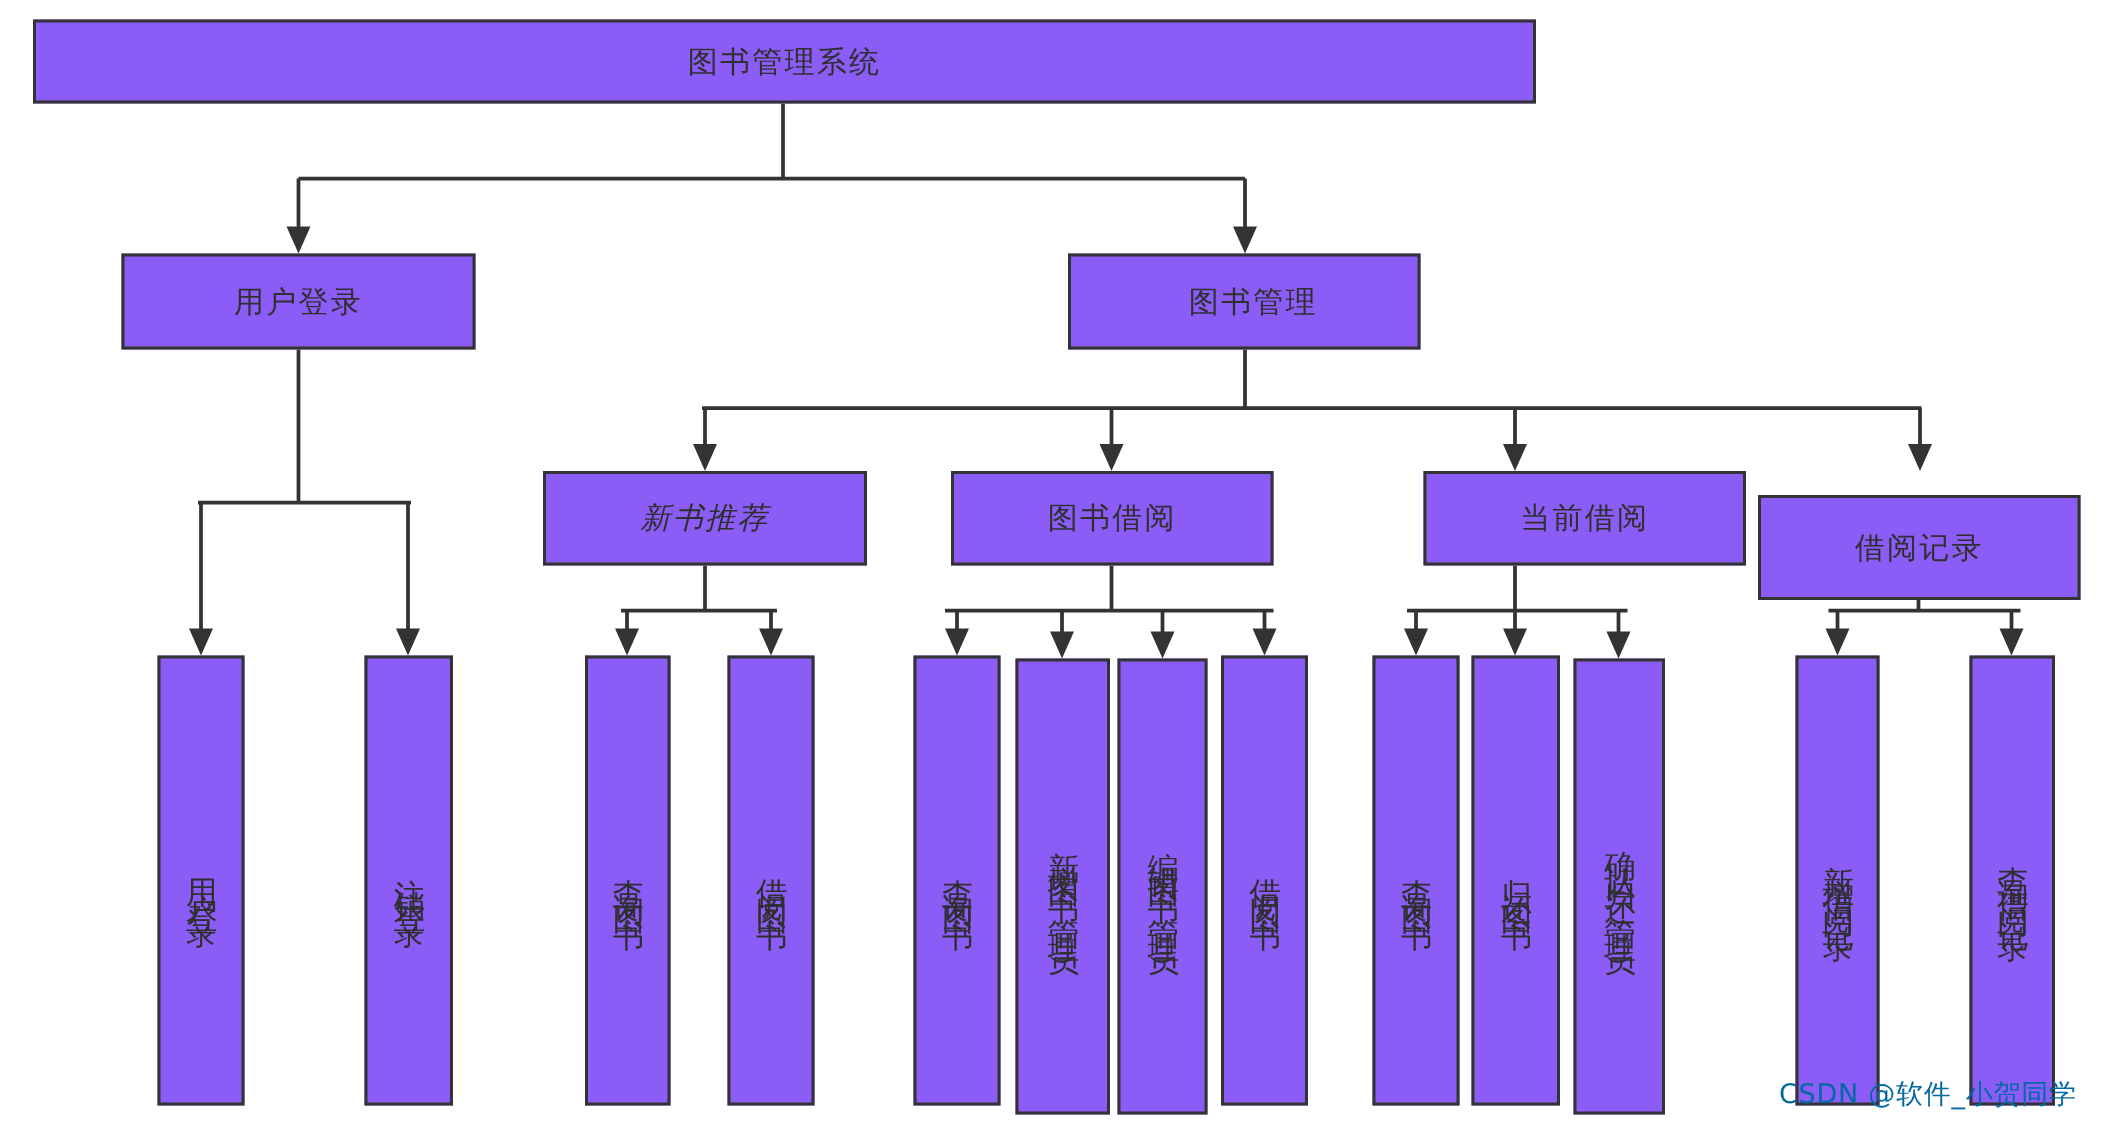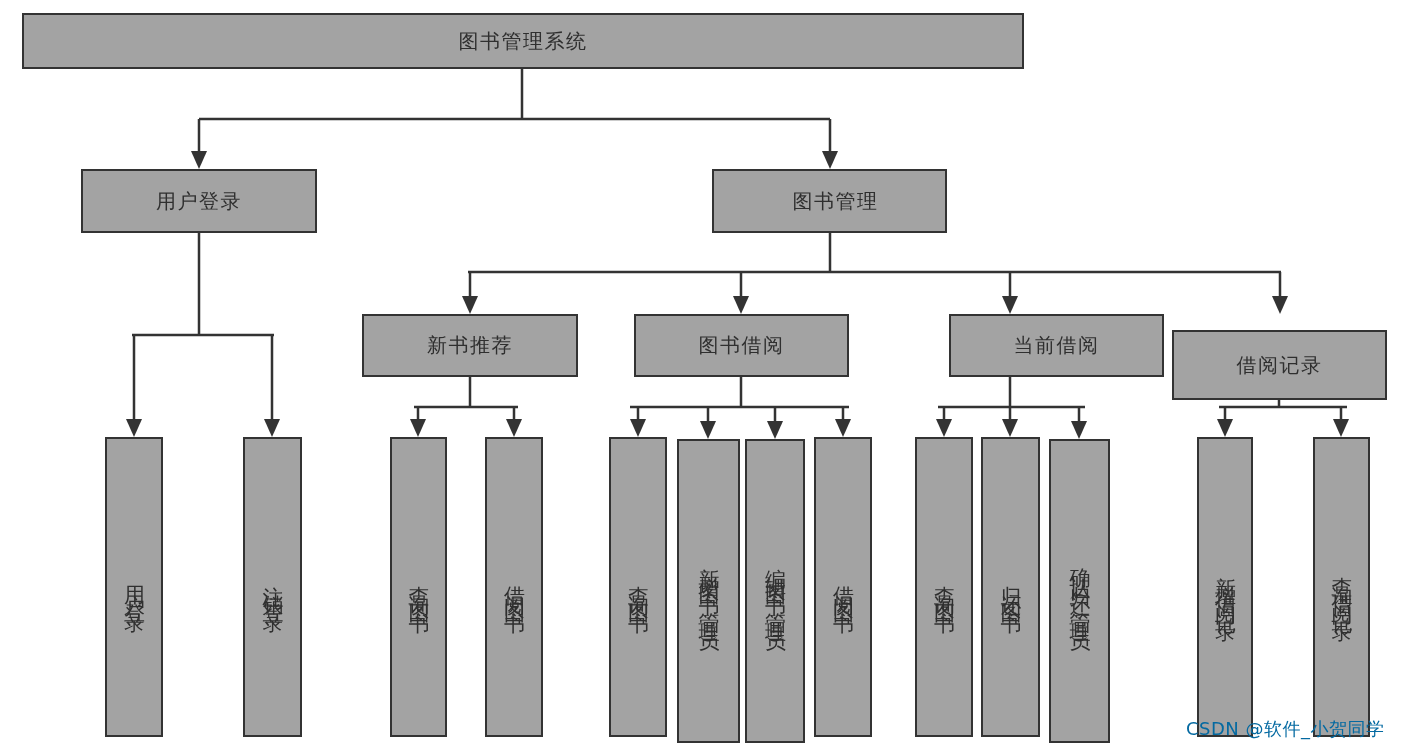--- a/index.html
+++ b/index.html
@@ -9,21 +9,21 @@
     height: 747px;
     background: #ffffff;
     font-family: "DejaVu Sans", "Liberation Sans", sans-serif;
     color: #2f2f2f;
     overflow: hidden;
   }
   .connectors { position: absolute; left: 0; top: 0; }
   .box {
     position: absolute;
     box-sizing: border-box;
-    background: #a3a3a3;
+    background: #8b5cf6;
     border: 2.5px solid #333333;
     display: flex;
     align-items: center;
     justify-content: center;
   }
   .hbox { font-size: 20px; letter-spacing: 1.5px; }
   .vbox span {
     writing-mode: vertical-rl;
     text-orientation: mixed;
     font-size: 21px;
@@ -77,21 +77,21 @@
       <polygon points="1217,419 1233,419 1225,437"></polygon>
       <polygon points="1333,419 1349,419 1341,437"></polygon>
     </g>
   </svg>
 
   <div class="box hbox" style="left:22px; top:13px; width:1002px; height:56px;">图书管理系统</div>
 
   <div class="box hbox" style="left:81px; top:169px; width:236px; height:64px;">用户登录</div>
   <div class="box hbox" style="left:712px; top:169px; width:235px; height:64px;padding-left:12px;">图书管理</div>
 
-  <div class="box hbox" style="left:362px; top:314px; width:216px; height:63px;">新书推荐</div>
+  <div class="box hbox" style="left:362px; top:314px; width:216px; height:63px;font-style:italic;">新书推荐</div>
   <div class="box hbox" style="left:634px; top:314px; width:215px; height:63px;">图书借阅</div>
   <div class="box hbox" style="left:902px; top:314px; width:215px; height:63px;margin-left:47px;">当前借阅</div>
   <div class="box hbox" style="left:1172px; top:330px; width:215px; height:70px;">借阅记录</div>
 
   <div class="box vbox" style="left:105px; top:437px; width:58px; height:300px;">
     <span>用户登录</span>
   </div>
   <div class="box vbox" style="left:243px; top:437px; width:59px; height:300px;">
     <span>注销登录</span>
   </div>

